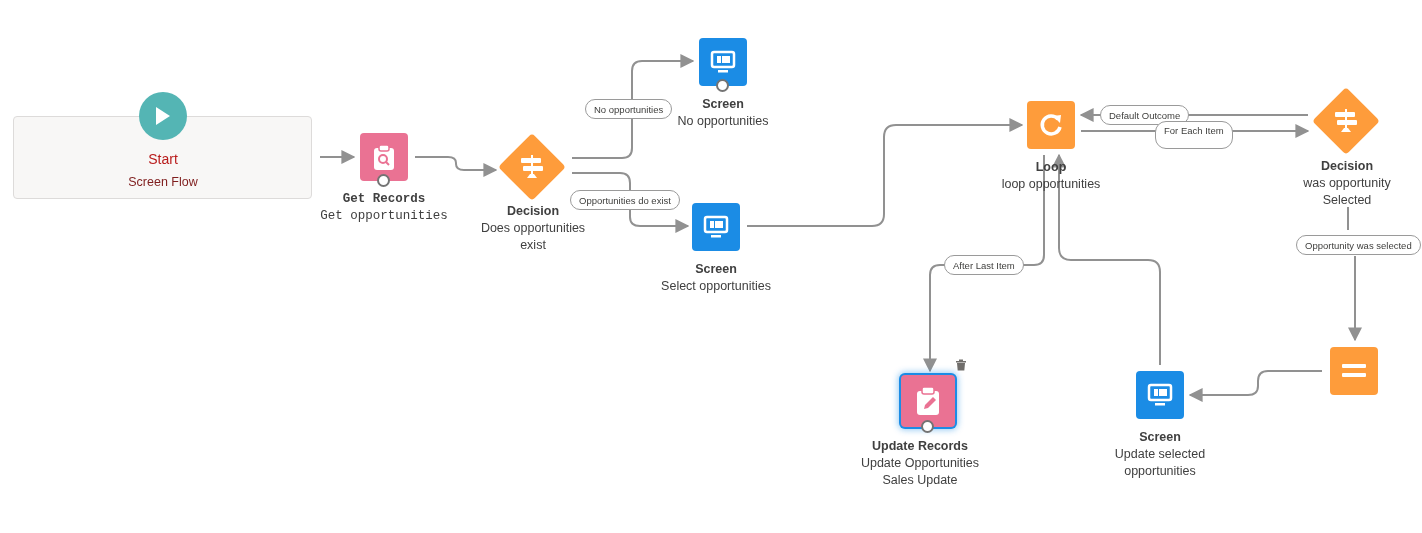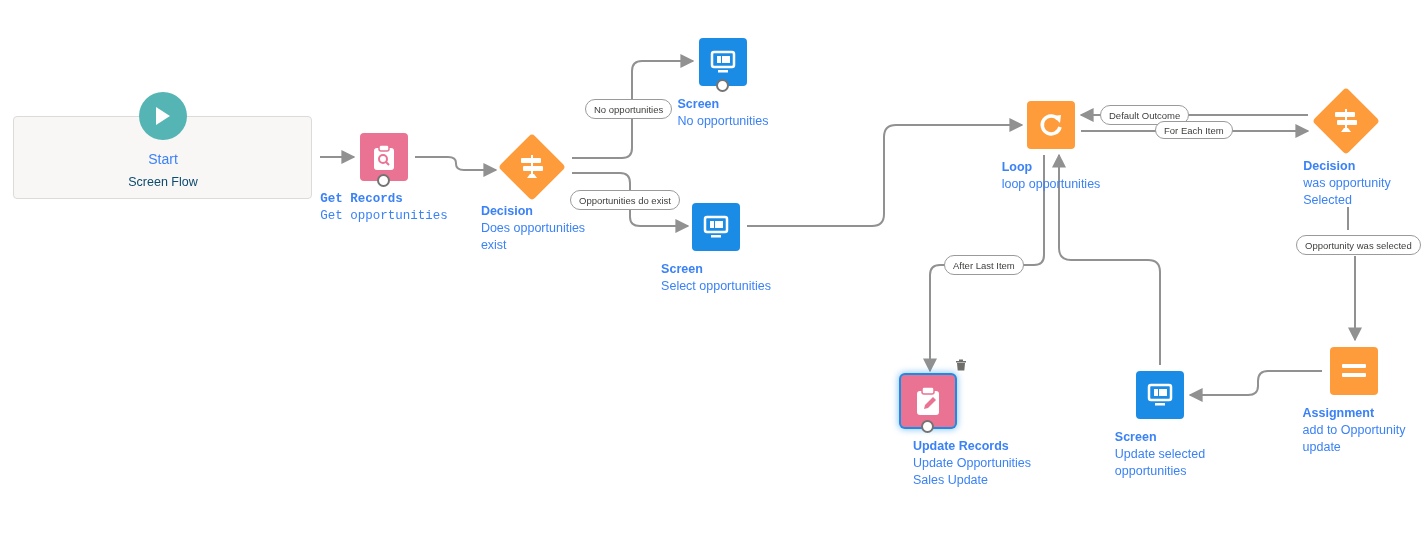--- a/index.html
+++ b/index.html
@@ -5,29 +5,29 @@
   html, body { margin:0; padding:0; background:#ffffff; }
   body { width:1422px; height:533px; position:relative; overflow:hidden; font-family:"Liberation Sans", "DejaVu Sans", sans-serif; }
   #canvas { position:absolute; left:0; top:0; width:1422px; height:533px; }
   svg.edges { position:absolute; left:0; top:0; }
   .icon-box { position:absolute; width:48px; height:48px; border-radius:4px; display:flex; align-items:center; justify-content:center; }
   .pink { background:#ea7293; }
   .blue { background:#1b8ce5; }
   .orange { background:#fe9c3b; }
   .diamond { position:absolute; width:48px; height:48px; background:#fe9c3b; transform:rotate(45deg); border-radius:4px; }
   .diamond-icon { position:absolute; width:48px; height:48px; display:flex; align-items:center; justify-content:center; }
-  .label { position:absolute; text-align:left; font-size:12.5px; color:#3b82f6; line-height:17px; white-space:nowrap; transform:translateX(-50%); }
+  .label { position:absolute; text-align:center; font-size:12.5px; color:#404040; line-height:17px; white-space:nowrap; transform:translateX(-50%); }
   .label .type { font-weight:bold; font-size:12.5px; display:block; }
   .label .name { display:block; }
   .connector-circle { position:absolute; width:13px; height:13px; border-radius:50%; border:2px solid #747474; background:#fff; box-sizing:border-box; }
   .pill { position:absolute; height:20px; border:1px solid #9a9a9a; border-radius:11px; background:#fff; font-size:9.5px; color:#3e3e3c; line-height:19px; padding:0 8px; white-space:nowrap; box-sizing:border-box; }
   .start-card { position:absolute; left:13px; top:116px; width:299px; height:83px; background:#f8f7f6; border:1px solid #dddbda; border-radius:4px; box-sizing:border-box; }
   .start-circle { position:absolute; left:139px; top:92px; width:48px; height:48px; border-radius:50%; background:#54b5b4; display:flex; align-items:center; justify-content:center; }
-  .start-title { position:absolute; left:163px; top:151px; transform:translateX(-50%); font-size:14px; color:#3b82f6; }
-  .start-sub { position:absolute; left:163px; top:175px; transform:translateX(-50%); font-size:12.5px; color:#0c4a6e; }
+  .start-title { position:absolute; left:163px; top:151px; transform:translateX(-50%); font-size:14px; color:#b91c1c; }
+  .start-sub { position:absolute; left:163px; top:175px; transform:translateX(-50%); font-size:12.5px; color:#7f1d1d; }
   .selected { box-shadow:0 0 0 2px #1b8ce5, 0 0 6px 3px rgba(27,140,229,0.45); }
   .trash { position:absolute; left:955px; top:359px; width:12px; height:12px; }
 </style>
 </head>
 <body>
 
 <div id="canvas">
 
   <svg class="edges" width="1422" height="533">
     <defs>
@@ -140,25 +140,20 @@
     <span class="name">was opportunity</span>
     <span class="name">Selected</span>
   </div>
 
   <div class="icon-box orange" style="left:1330px;top:347px;">
     <svg width="28" height="20" viewBox="0 0 28 20">
         <rect x="2" y="3" width="24" height="4" rx="1" fill="#fff"></rect>
         <rect x="2" y="12" width="24" height="4" rx="1" fill="#fff"></rect>
       </svg>
   </div>
-  <div class="label" style="left:1354px;top:405px;">
-    <span class="type">Assignment</span>
-    <span class="name">add to Opportunity</span>
-    <span class="name">update</span>
-  </div>
 
   <div class="icon-box blue" style="left:1136px;top:371px;">
     <svg width="28" height="26" viewBox="0 0 28 26">
         <rect x="3" y="3" width="22" height="15" rx="2" fill="none" stroke="#fff" stroke-width="2.5"></rect>
         <rect x="8" y="7" width="4" height="7" fill="#fff"></rect>
         <rect x="13" y="7" width="8" height="7" fill="#fff"></rect>
         <rect x="9" y="21" width="10" height="2.5" fill="#fff"></rect>
       </svg>
   </div>
   <div class="label" style="left:1160px;top:429px;">
@@ -173,26 +168,26 @@
       <rect x="10" y="3" width="12" height="7" rx="2" fill="#fff" stroke="#ea7293" stroke-width="1.5"></rect>
       <path d="M12,25 L13,21 L21,13 L24,16 L16,24 z" fill="#ea7293"></path>
     </svg>
   </div>
   <div class="connector-circle" style="left:921px;top:420px;"></div>
   <svg class="trash" viewBox="0 0 12 12">
       <rect x="1" y="2" width="10" height="1.5" fill="#706e6b"></rect>
       <rect x="4" y="0.5" width="4" height="1.5" fill="#706e6b"></rect>
       <path d="M2,4 L10,4 L9.3,11.5 L2.7,11.5 z" fill="#706e6b"></path>
     </svg>
-  <div class="label" style="left:972px;top:438px;">
+  <div class="label" style="left:920px;top:438px;">
     <span class="type">Update Records</span>
     <span class="name">Update Opportunities</span>
     <span class="name">Sales Update</span>
   </div>
 
   <div class="pill" style="left:585px;top:99px;">No opportunities</div>
   <div class="pill" style="left:570px;top:190px;">Opportunities do exist</div>
   <div class="pill" style="left:1100px;top:105px;">Default Outcome</div>
-  <div class="pill" style="left:1155px;top:121px;height:18px;line-height:17px;text-align:right;">For Each Item</div>
+  <div class="pill" style="left:1155px;top:121px;height:28px;line-height:17px;text-align:right;">For Each Item</div>
   <div class="pill" style="left:944px;top:255px;">After Last Item</div>
   <div class="pill" style="left:1285px;top:235px;margin-left:11px;">Opportunity was selected</div>
 
 </div>
 
 </body></html>

